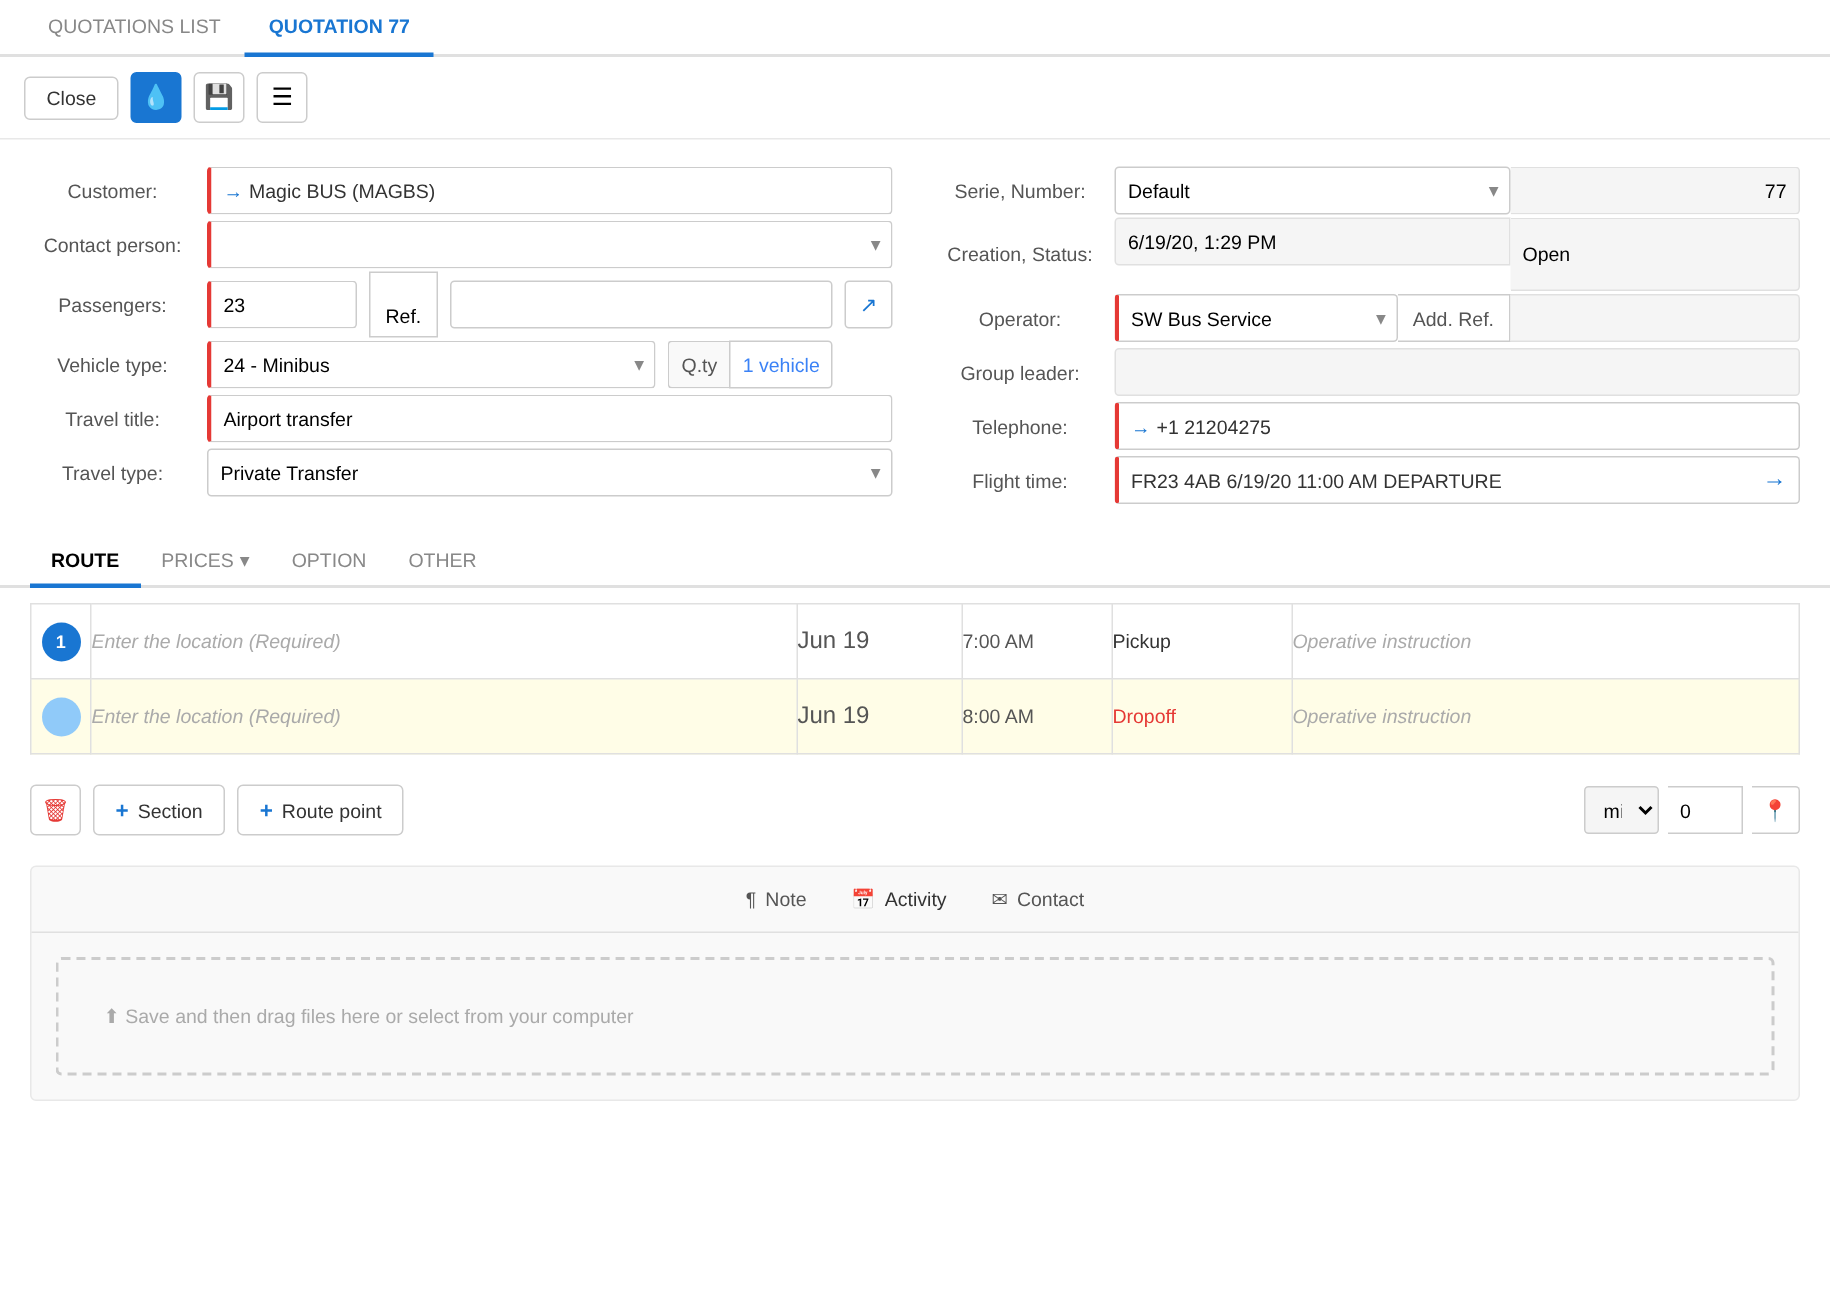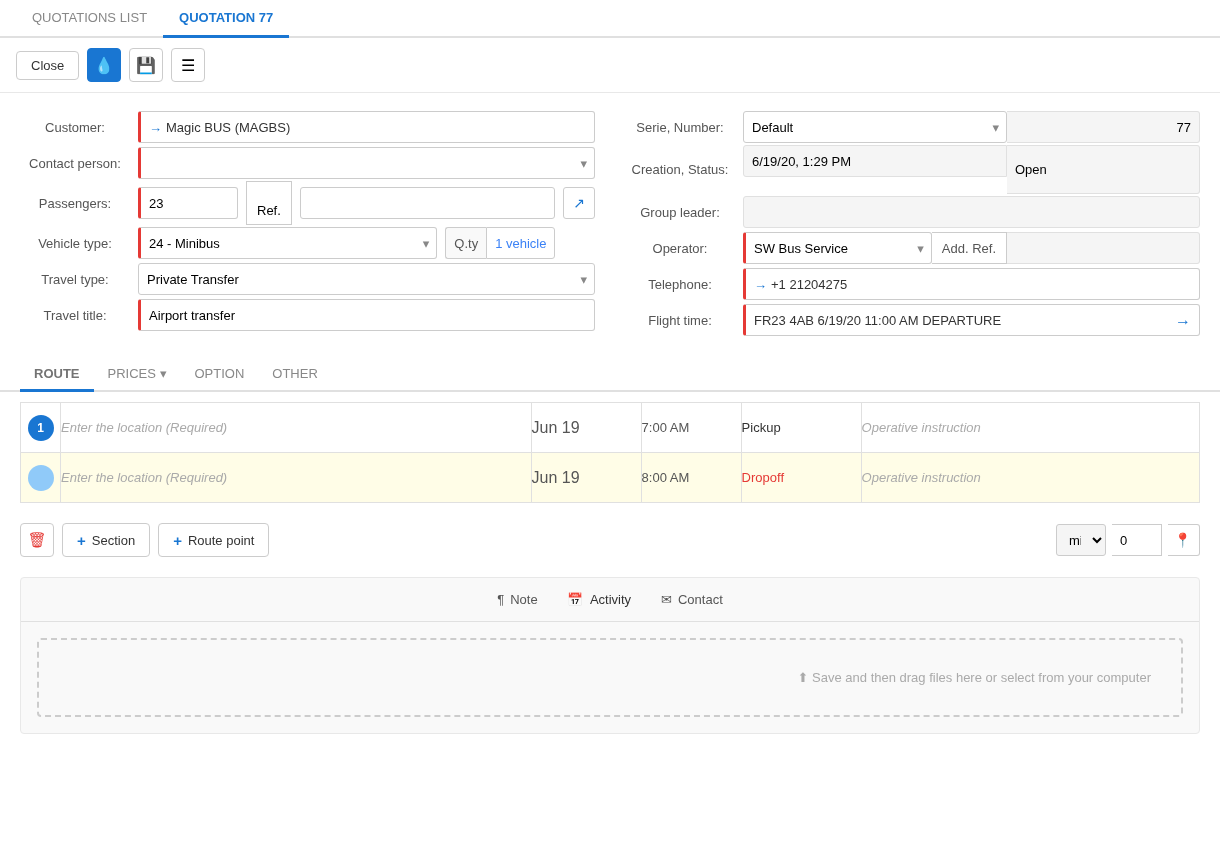--- a/index.html
+++ b/index.html
@@ -191,21 +191,21 @@
     }
     .inner-tab {
       padding: 8px 14px;
       cursor: pointer;
       color: #888;
       font-size: 13px;
       border-bottom: 3px solid transparent;
       margin-bottom: -2px;
     }
     .inner-tab.active {
-      color: #737373;
+      color: #000000;
       border-bottom: 3px solid #1976d2;
       font-weight: bold;
     }
     .inner-tab-with-arrow {
       display: flex;
       align-items: center;
       gap: 4px;
     }
 
     
@@ -399,21 +399,21 @@
       font-size: 13px;
     }
     .bottom-tab.active {
       color: #333;
     }
     .upload-area {
       margin: 16px;
       border: 2px dashed #ccc;
       border-radius: 4px;
       padding: 30px;
-      text-align: right;
+      text-align: left;
       color: #aaa;
       font-size: 13px;
     }
   </style>
 </head>
 <body>
 
 <div class="tabs-bar">
   <div class="tab">QUOTATIONS LIST</div>
   <div class="tab active">QUOTATION 77</div>
@@ -470,31 +470,31 @@
           <option value="24-minibus">24 - Minibus</option>
         </select>
       </div>
       <div style="display:flex;align-items:center;gap:0;flex:1;">
         <div style="padding:5px 8px;border:1px solid #ccc;border-right:none;border-radius:3px 0 0 3px;height:32px;display:flex;align-items:center;font-size:13px;color:#555;background:#f9f9f9;">Q.ty</div>
         <div style="padding:5px 8px;border:1px solid #ccc;border-radius:0 3px 3px 0;height:32px;display:flex;align-items:center;font-size:13px;color:#3b82f6;">1 vehicle</div>
       </div>
     </div>
 
     <div class="form-row">
+      <span class="form-label">Travel title:</span>
+      <input class="form-input bordered-left" type="text" value="Airport transfer" style="">
+    </div>
+
+    <div class="form-row">
       <span class="form-label">Travel type:</span>
       <div class="select-wrapper" style="flex:1;">
         <select>
           <option value="private-transfer">Private Transfer</option>
         </select>
       </div>
-    </div>
-
-    <div class="form-row">
-      <span class="form-label">Travel title:</span>
-      <input class="form-input bordered-left" type="text" value="Airport transfer" style="">
     </div>
   </div>
 
   <div>
 
     <div class="form-row">
       <span class="form-label">Serie, Number:</span>
       <div style="display:flex;flex:1;gap:0;">
         <div class="select-wrapper" style="flex:2;">
           <select>
@@ -504,38 +504,38 @@
         <input class="num-input" style="flex: 1 1 0%; border-top: 1px solid rgb(224, 224, 224); border-right: 1px solid rgb(224, 224, 224); border-bottom: 1px solid rgb(224, 224, 224); border-image: initial; border-left: none; border-radius: 0px 3px 3px 0px; padding: 5px 8px; font-size: 13px; height: 32px; background: rgb(245, 245, 245); text-align: right;" type="text" value="77">
       </div>
     </div>
 
     <div class="form-row">
       <span class="form-label">Creation, Status:</span>
       <div style="display:flex;flex:1;gap:0;">
         <input type="text" style="flex: 2 1 0%; border: 1px solid rgb(224, 224, 224); border-radius: 3px 0px 0px 3px; padding: 5px 8px; font-size: 13px; height: 32px; background: rgb(245, 245, 245);" value="6/19/20, 1:29 PM">
         <input type="text" style="flex: 1 1 0%; border-top: 1px solid rgb(224, 224, 224); border-right: 1px solid rgb(224, 224, 224); border-bottom: 1px solid rgb(224, 224, 224); border-image: initial; border-left: none; border-radius: 0px 3px 3px 0px; padding: 5px 8px; font-size: 13px; height: 49px; background: rgb(245, 245, 245);" value="Open">
       </div>
-    </div>
-
-    <div class="form-row">
-      <span class="form-label">Group leader:</span>
-      <input class="form-input-readonly" type="text" value="" style="flex: 1 1 0%;">
     </div>
 
     <div class="form-row">
       <span class="form-label">Operator:</span>
       <div style="display:flex;flex:1;gap:0;align-items:center;">
         <div class="select-wrapper" style="flex:2;">
           <select class="bordered-left">
             <option value="sw-bus">SW Bus Service</option>
           </select>
         </div>
         <div style="padding:5px 10px;border:1px solid #ccc;border-left:none;height:32px;display:flex;align-items:center;font-size:13px;color:#555;cursor:pointer;white-space:nowrap;">Add. Ref.</div>
         <input type="text" style="flex: 1 1 0%; border-top: 1px solid rgb(224, 224, 224); border-right: 1px solid rgb(224, 224, 224); border-bottom: 1px solid rgb(224, 224, 224); border-image: initial; border-left: none; border-radius: 0px 3px 3px 0px; padding: 5px 8px; font-size: 13px; height: 32px; background: rgb(245, 245, 245);" value="">
       </div>
+    </div>
+
+    <div class="form-row">
+      <span class="form-label">Group leader:</span>
+      <input class="form-input-readonly" type="text" value="" style="flex: 1 1 0%;">
     </div>
 
     <div class="form-row">
       <span class="form-label">Telephone:</span>
       <div class="form-input" style="display:flex;align-items:center;border-left:3px solid #e53935;flex:1;">
         <span class="arrow-prefix">→</span>
         <span>+1 21204275</span>
       </div>
     </div>
 

